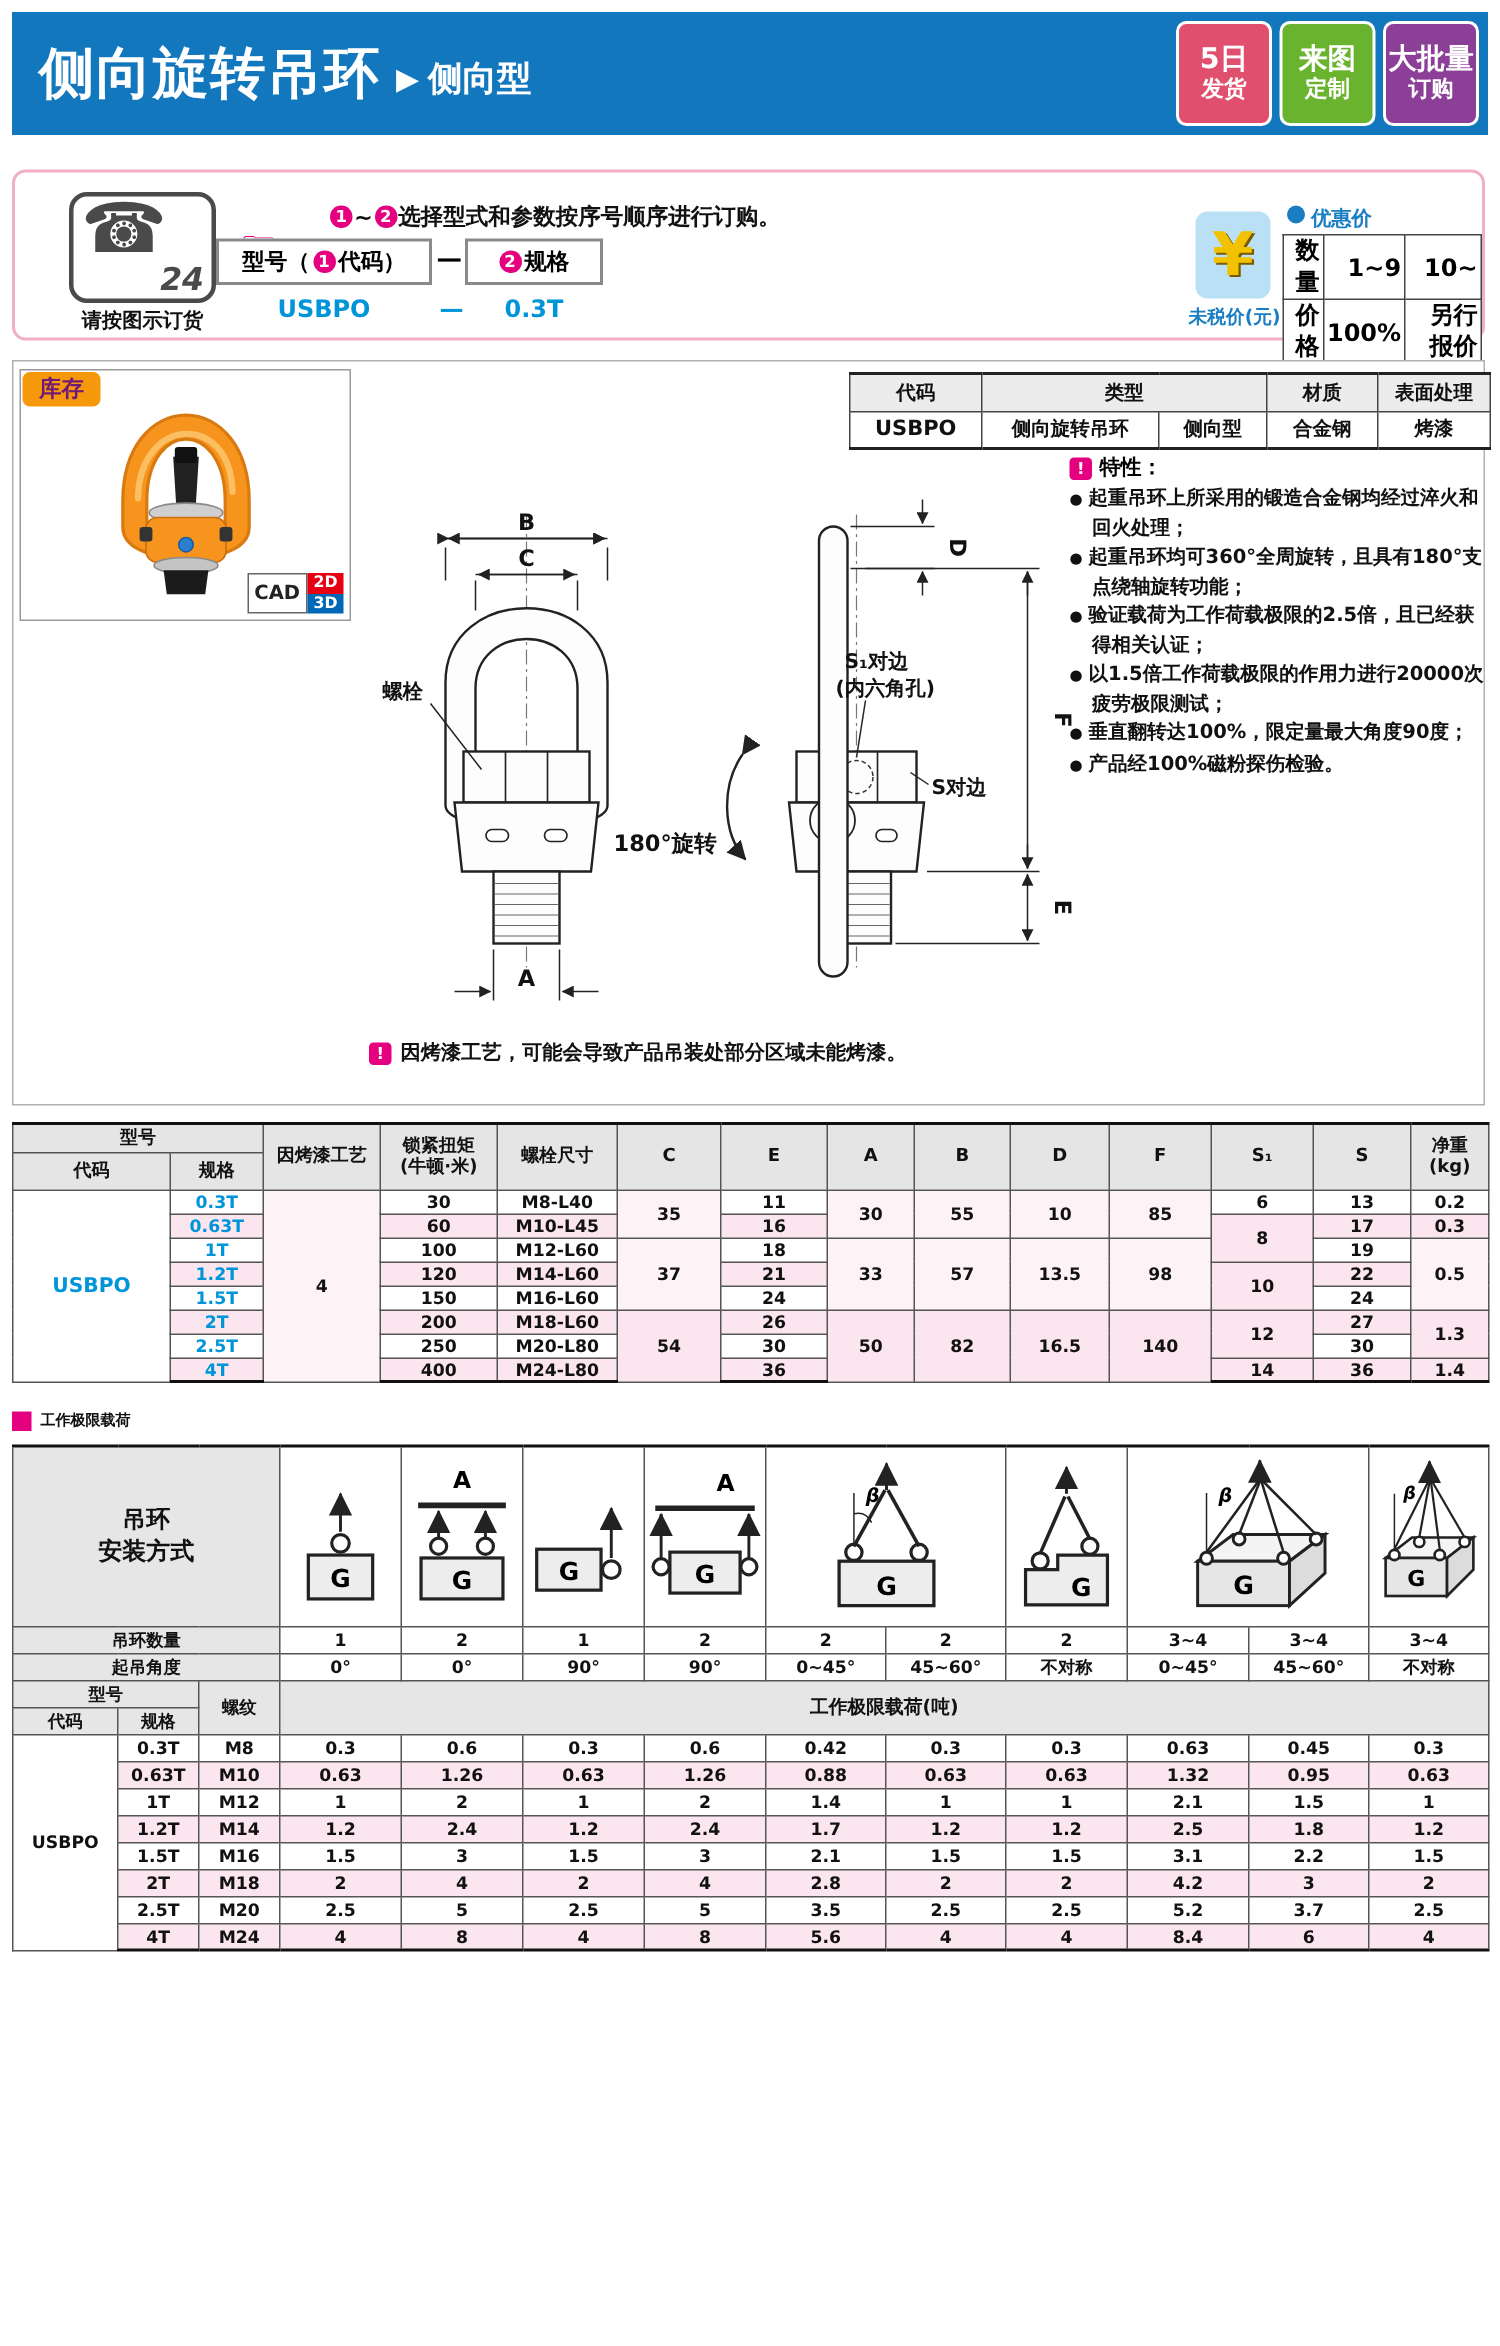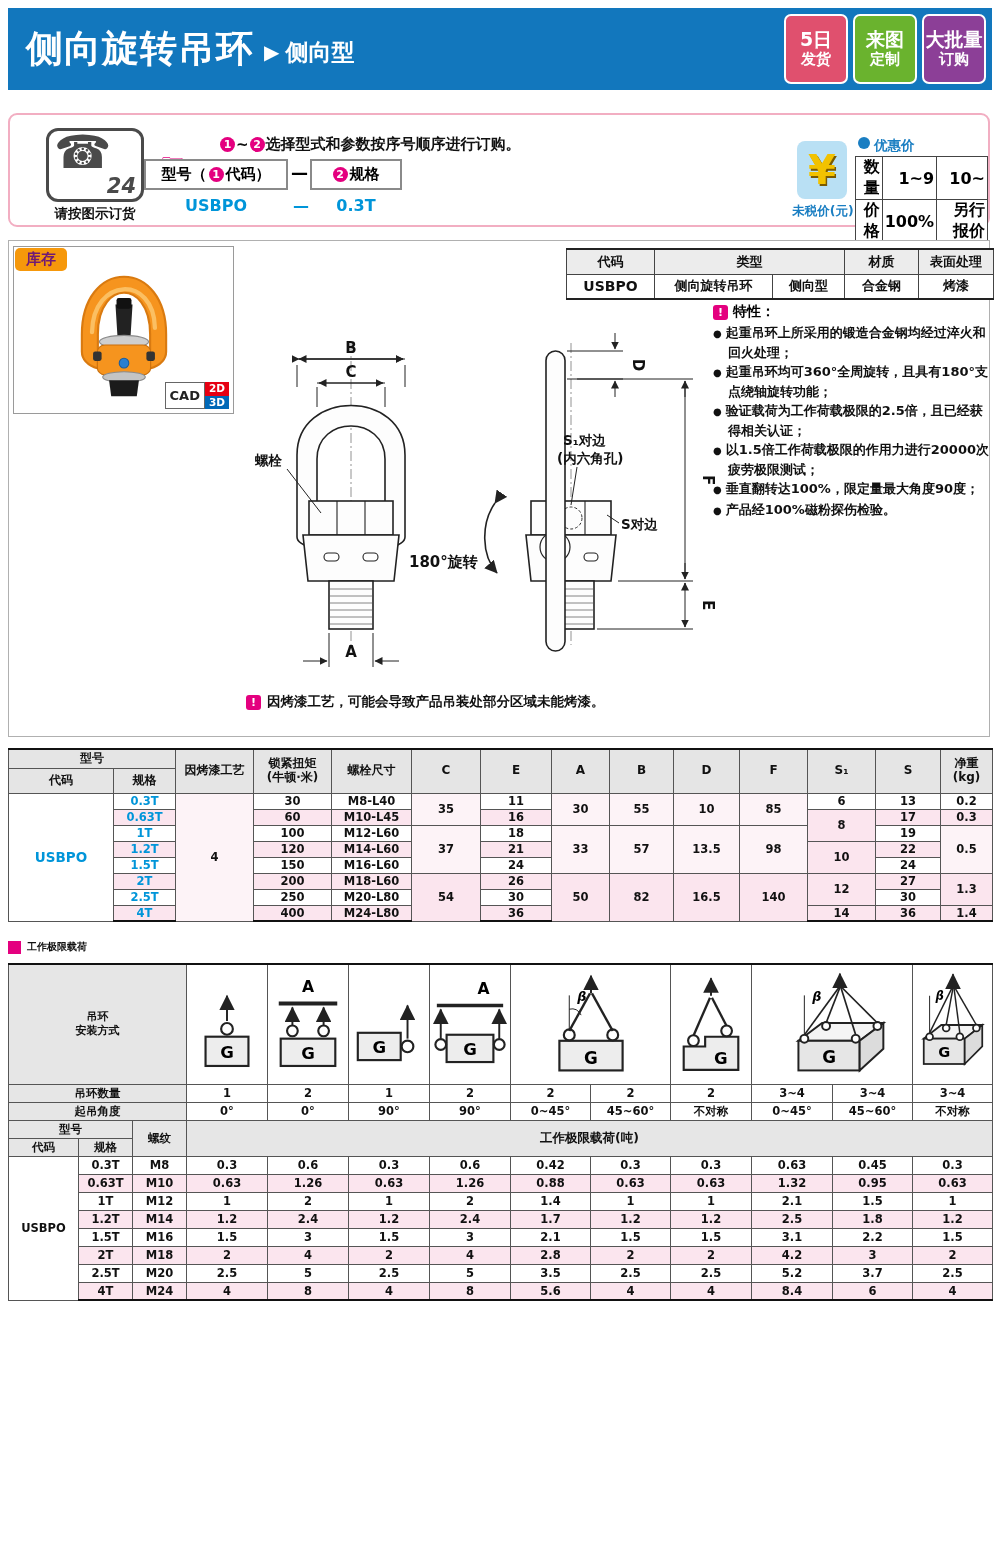--- a/index.html
+++ b/index.html
@@ -81,21 +81,21 @@
   td.codec{color:#0095d9;font-size:13.5px;background:#fff}
   td.spec{color:#0095d9}
   
   .ltitle{left:8px;top:940px;display:flex;align-items:center;gap:6px;font-size:10px;font-weight:bold;color:#111}
   .sq{display:inline-block;width:13px;height:13px;background:#e4007f}
   .loadtbl{left:8px;top:963px;width:984px;border-collapse:collapse;table-layout:fixed;background:#fff}
   .loadtbl td{border:1px solid #555;text-align:center;font-weight:bold;padding:0;font-size:11.5px;color:#111;height:18px}
   .loadtbl tr.diag td{height:120px;border-top:2px solid #111}
   .loadtbl tr:last-child td{border-bottom:2px solid #111}
   .lbl{background:#e6e6e6;font-size:12px}
-  .loadtbl .mount div{line-height:1.3;font-size:11px}
+  .loadtbl .mount div{line-height:1.3;font-size:16px}
   .dg{display:block;margin:2px auto 0}
 </style>
 </head>
 <body>
 
 <svg width="0" height="0" style="position:absolute">
   <defs>
     <marker id="arw" markerWidth="9" markerHeight="8" refX="7.5" refY="4" orient="auto">
       <path d="M0,0 L8,4 L0,8 Z" fill="#222"></path>
     </marker>

